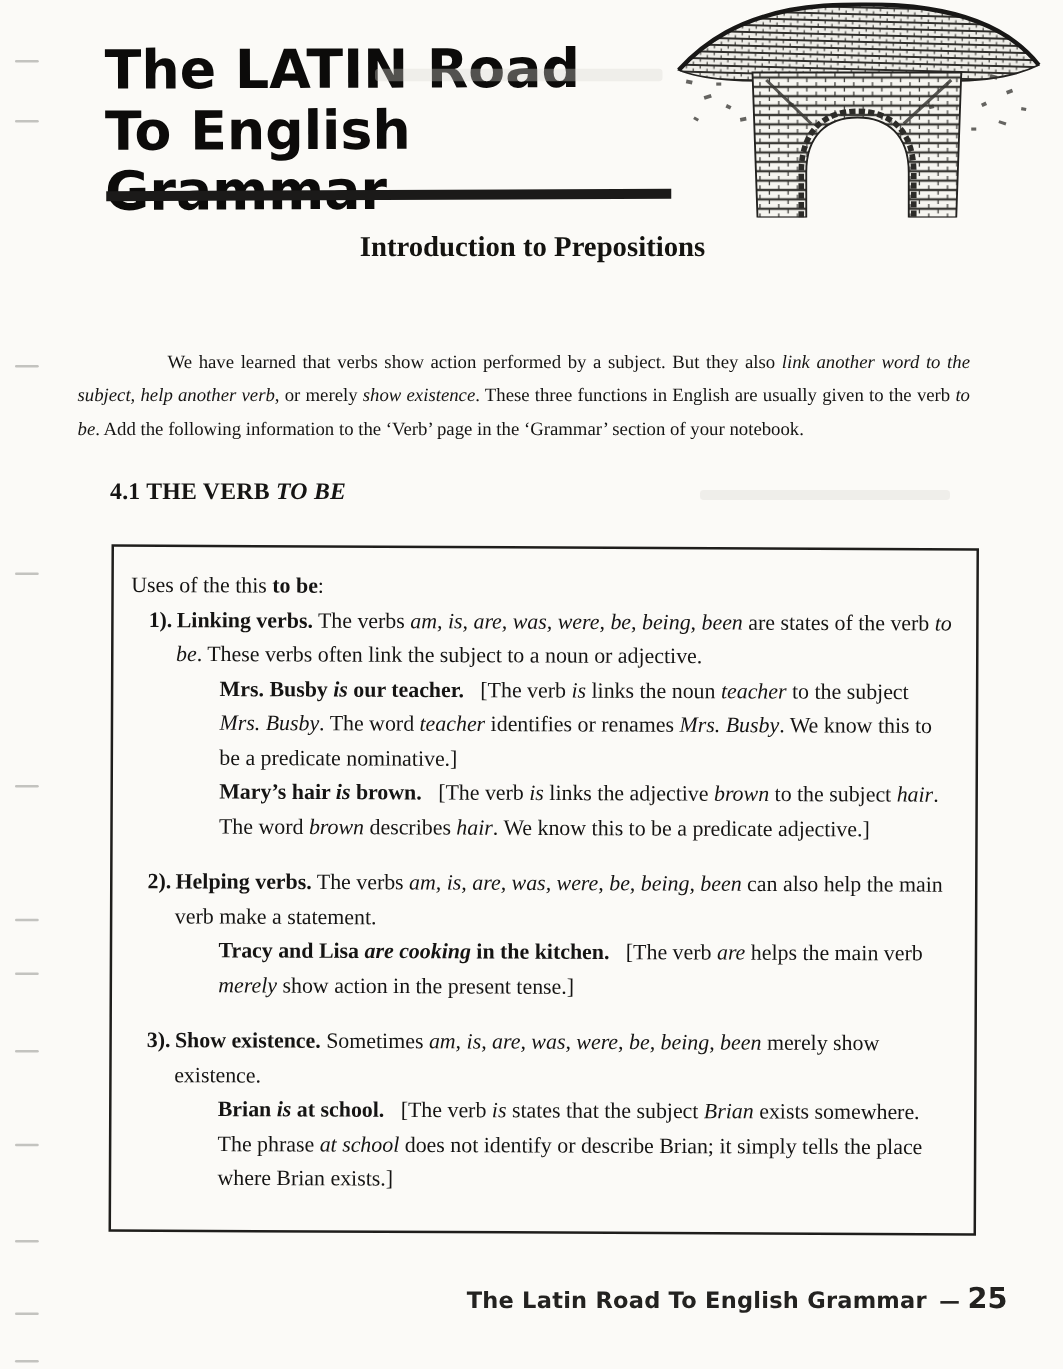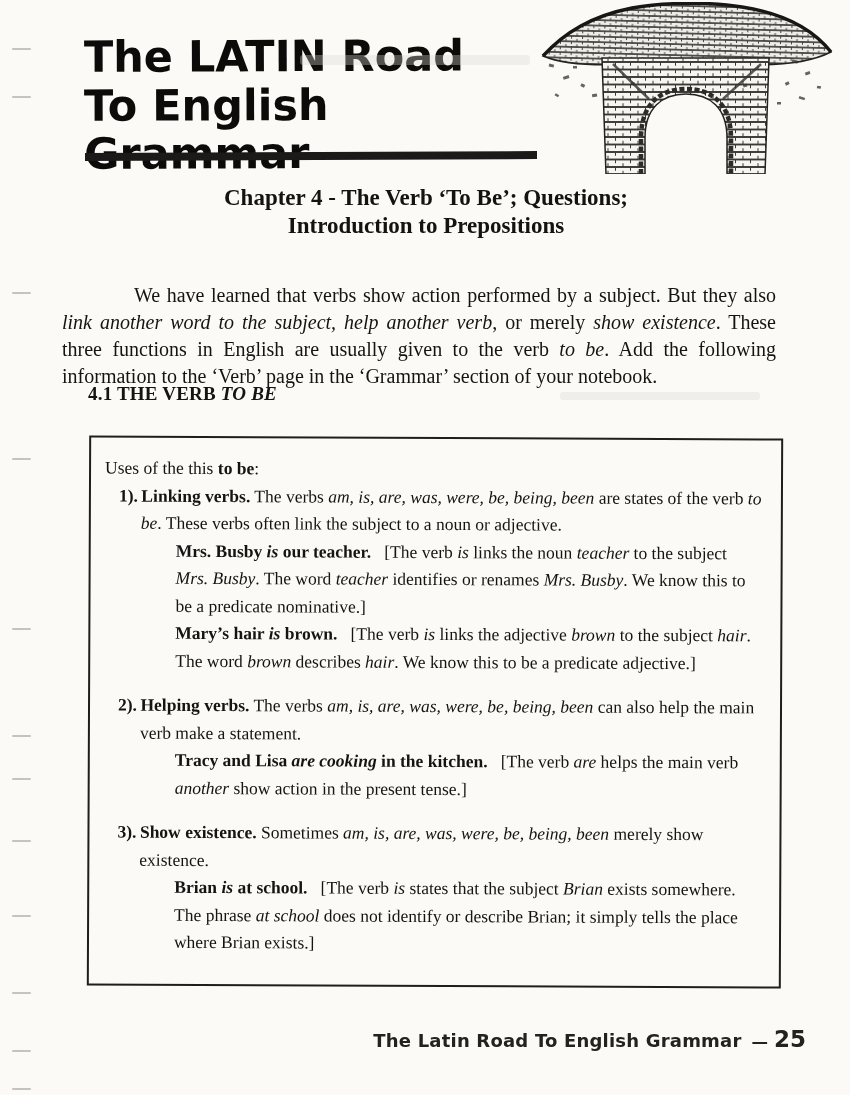--- a/index.html
+++ b/index.html
@@ -37,21 +37,21 @@
     text-align:center;
     font-weight:bold;
     font-size:23px;
     line-height:28px;
     color:#141310;
   }
 
   
   .intro{
     position:absolute;left:62px;top:262px;width:714px;
-    font-size:20px;line-height:27px;
+    font-size:15px;line-height:27px;
     text-align:justify;
     text-indent:72px;
   }
 
   
   .section-head{
     position:absolute;left:88px;top:383px;
     font-size:19px;font-weight:bold;
     letter-spacing:0.2px;
   }
@@ -145,40 +145,39 @@
         <rect x="248" y="80" width="4" height="3" transform="rotate(-25 250 81)"></rect>
         <rect x="262" y="95" width="6" height="2.5" transform="rotate(18 265 96)"></rect>
         <rect x="240" y="100" width="4" height="2.5"></rect>
         <rect x="94" y="80" width="4" height="3" transform="rotate(20 96 81)"></rect>
         <rect x="206" y="82" width="4" height="3" transform="rotate(-15 208 83)"></rect>
       </g>
     </svg>
   </div>
 
   <div class="chapter">
-    <div>Chapter 4 - The Verb ‘To Be’; Questions;</div>
     <div>Introduction to Prepositions</div>
   </div>
 
   <p class="intro"><span class="rt-n">We have learned that verbs show action performed by a subject.  But they also </span><span class="rt-i">link another word to the subject, help another verb</span><span class="rt-n">, or merely </span><span class="rt-i">show existence</span><span class="rt-n">.  These three functions in English are usually given to the verb </span><span class="rt-i">to be</span><span class="rt-n">.  Add the following information to the ‘Verb’ page in the ‘Grammar’ section of your notebook.</span></p>
 
   <div class="section-head"><span class="rt-b">4.1  THE VERB </span><span class="rt-bi">TO BE</span></div>
 
   <div class="content-box">
     <p class="box-intro"><span class="rt-n">Uses of the this </span><span class="rt-b">to be</span><span class="rt-n">:</span></p>
 
     <div class="vb-item">
       <p class="vb-lead"><span class="rt-b">1). Linking verbs.</span><span class="rt-n"> The verbs </span><span class="rt-i">am, is, are, was, were, be, being, been</span><span class="rt-n"> are states of the verb </span><span class="rt-i">to be</span><span class="rt-n">. These verbs often link the subject to a noun or adjective.</span></p>
       <p class="vb-example"><span class="rt-b">Mrs. Busby </span><span class="rt-bi">is</span><span class="rt-b"> our teacher.</span><span class="rt-n">  [The verb </span><span class="rt-i">is</span><span class="rt-n"> links the noun </span><span class="rt-i">teacher</span><span class="rt-n"> to the subject </span><span class="rt-i">Mrs. Busby</span><span class="rt-n">.  The word </span><span class="rt-i">teacher</span><span class="rt-n"> identifies or renames </span><span class="rt-i">Mrs. Busby</span><span class="rt-n">.  We know this to be a predicate nominative.]</span></p>
       <p class="vb-example"><span class="rt-b">Mary’s hair </span><span class="rt-bi">is</span><span class="rt-b"> brown.</span><span class="rt-n">  [The verb </span><span class="rt-i">is</span><span class="rt-n"> links the adjective </span><span class="rt-i">brown</span><span class="rt-n"> to the subject </span><span class="rt-i">hair</span><span class="rt-n">. The word </span><span class="rt-i">brown</span><span class="rt-n"> describes </span><span class="rt-i">hair</span><span class="rt-n">.  We know this to be a predicate adjective.]</span></p>
     </div>
 
     <div class="vb-item spaced">
       <p class="vb-lead"><span class="rt-b">2). Helping verbs.</span><span class="rt-n">  The verbs </span><span class="rt-i">am, is, are, was, were, be, being, been</span><span class="rt-n"> can also help the main verb make a statement.</span></p>
-      <p class="vb-example"><span class="rt-b">Tracy and Lisa </span><span class="rt-bi">are cooking</span><span class="rt-b"> in the kitchen.</span><span class="rt-n">  [The verb </span><span class="rt-i">are</span><span class="rt-n"> helps the main verb </span><span class="rt-i">another</span><span class="rt-n"> show action in the present tense.]</span></p>
+      <p class="vb-example"><span class="rt-b">Tracy and Lisa </span><span class="rt-bi">are cooking</span><span class="rt-b"> in the kitchen.</span><span class="rt-n">  [The verb </span><span class="rt-i">are</span><span class="rt-n"> helps the main verb </span><span class="rt-i">merely</span><span class="rt-n"> show action in the present tense.]</span></p>
     </div>
 
     <div class="vb-item spaced">
       <p class="vb-lead"><span class="rt-b">3). Show existence.</span><span class="rt-n">  Sometimes </span><span class="rt-i">am, is, are, was, were, be, being, been</span><span class="rt-n"> merely show existence.</span></p>
       <p class="vb-example"><span class="rt-b">Brian </span><span class="rt-bi">is</span><span class="rt-b"> at school.</span><span class="rt-n">  [The verb </span><span class="rt-i">is</span><span class="rt-n"> states that the subject </span><span class="rt-i">Brian</span><span class="rt-n"> exists somewhere.  The phrase </span><span class="rt-i">at school</span><span class="rt-n"> does not identify or describe Brian; it simply tells the place where Brian exists.]</span></p>
     </div>
   </div>
 
   <div class="footer">
     <span class="f-text">The Latin Road To English Grammar</span><span class="f-sep">—</span><span class="f-num">25</span>

